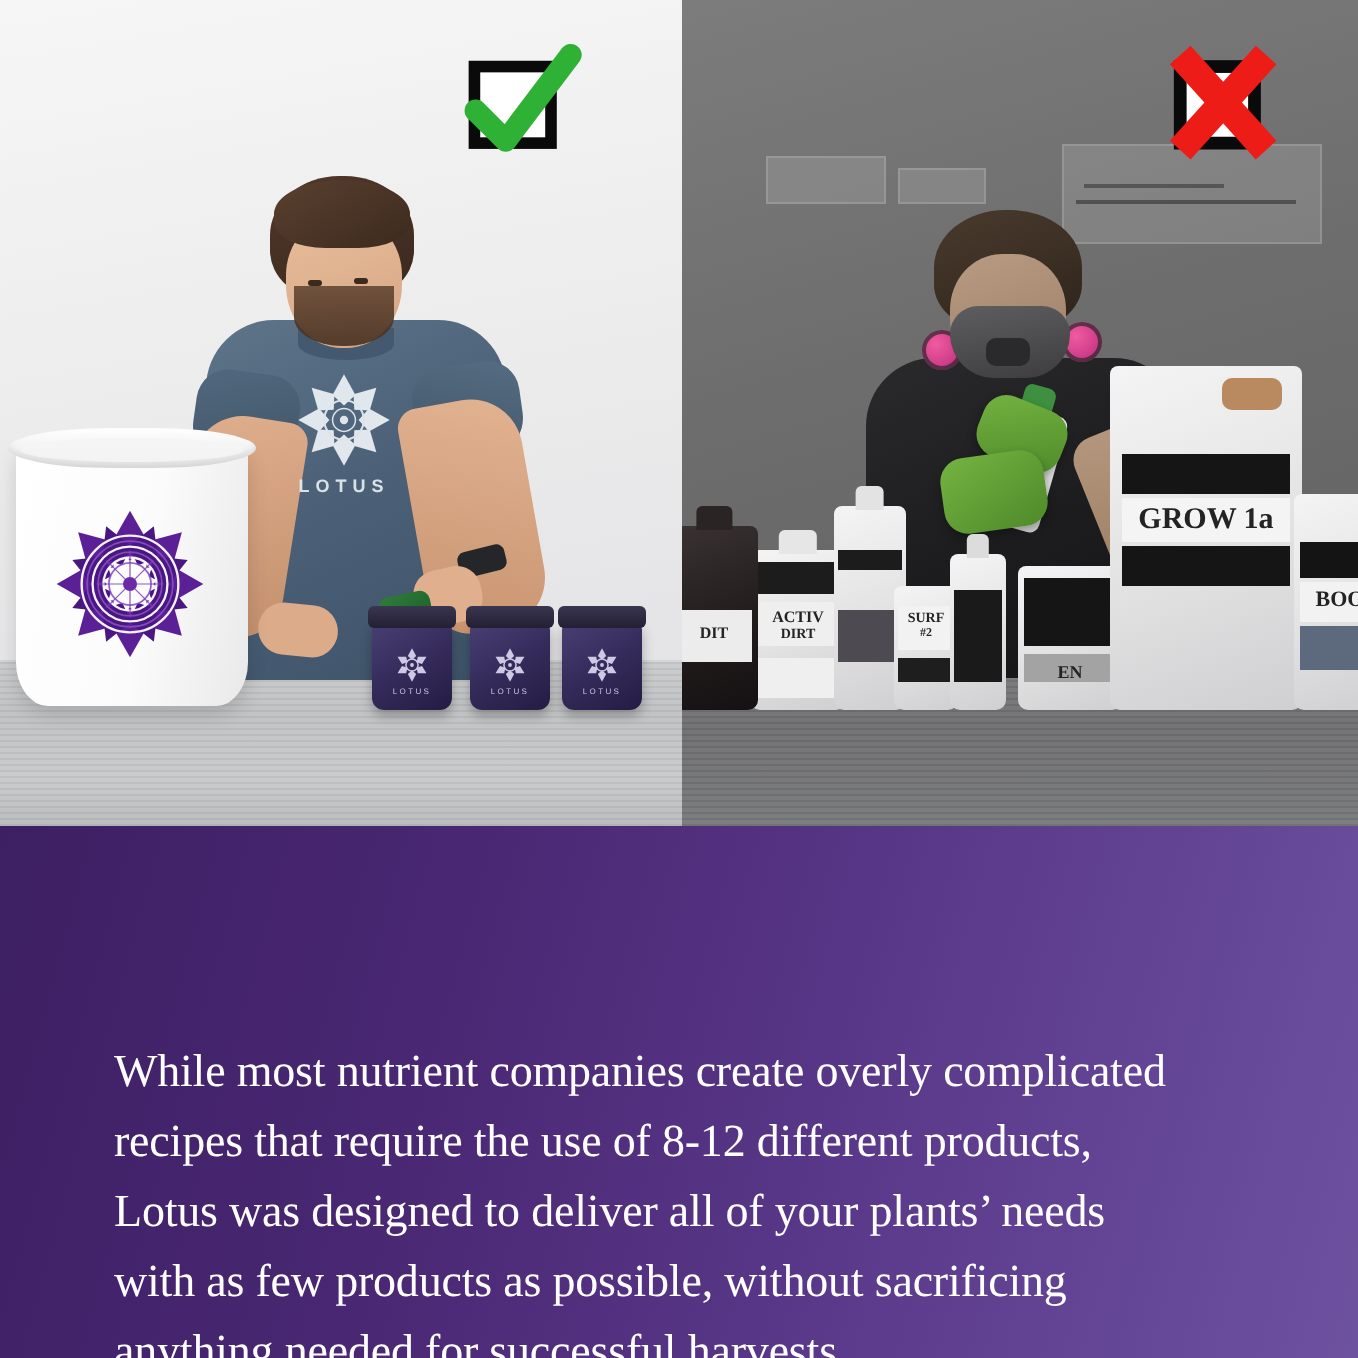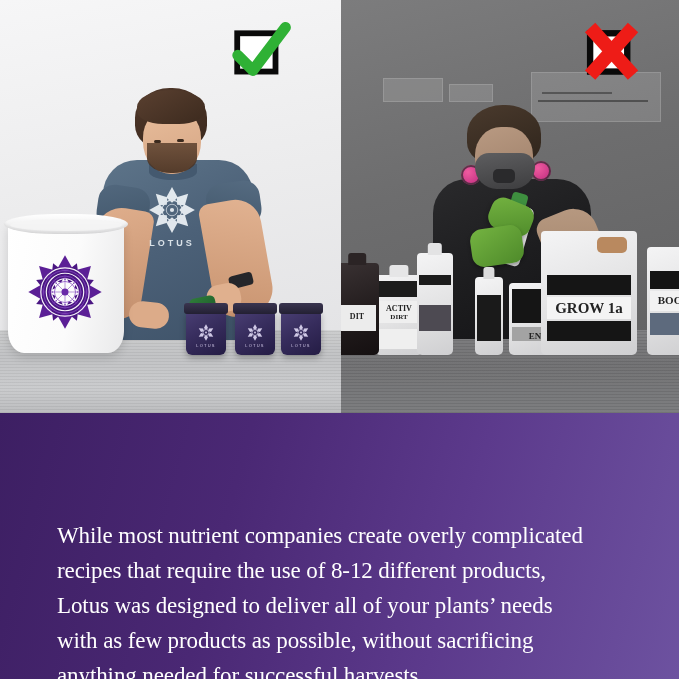--- a/index.html
+++ b/index.html
@@ -564,36 +564,44 @@
         </div>
       </div>
 
       <div class="bottle" style="left:76px; width:36px; height:102px;">
         <div class="b-body b-white"></div>
         <div class="b-neck" style="background:#e3e3e4;"></div>
         <div class="b-label" style="top:22px; height:10px;"></div>
         <div class="b-label" style="top:52px; height:26px; background:#4d4a52;"></div>
       </div>
 
+      <div class="bottle" style="left:106px; width:32px; height:62px;">
+        <div class="b-body b-white"></div>
+        <div class="b-label" style="top:10px; height:22px; background:#f2f2f2;">
+          <span class="b-text" style="top:2px; font-size:7px;">SURF</span>
+          <span class="b-text" style="top:11px; font-size:6px;">#2</span>
+        </div>
+        <div class="b-label" style="top:36px; height:12px; background:#1e1e1e;"></div>
+      </div>
 
       <div class="bottle" style="left:134px; width:28px; height:78px;">
         <div class="b-body b-white"></div>
         <div class="b-neck" style="background:#dcdcdd;"></div>
         <div class="b-label" style="top:18px; height:46px; background:#1a1a1a;"></div>
       </div>
 
       <div class="bottle" style="left:168px; width:52px; height:72px;">
         <div class="b-body b-white"></div>
         <div class="b-label" style="top:6px; height:34px; background:#151515;"></div>
         <div class="b-label" style="top:44px; height:14px; background:#a3a3a3;">
           <span class="b-text" style="top:4px; font-size:9px;">EN</span>
         </div>
       </div>
 
-      <div class="bottle" style="left:200px; width:96px; height:124px;">
+      <div class="bottle" style="left:214px; width:96px; height:172px;">
         <div class="b-body b-white"></div>
         <div style="position:absolute; right:10px; top:6px; width:30px; height:16px; border-radius:5px; background:#b9895f;"></div>
         <div class="b-label" style="top:44px; height:20px; background:#151515;"></div>
         <div class="b-label" style="top:66px; height:22px; background:#f4f4f4;">
           <span class="b-text" style="top:3px; font-size:15px;">GROW 1a</span>
         </div>
         <div class="b-label" style="top:90px; height:20px; background:#151515;"></div>
       </div>
 
       <div class="bottle" style="left:306px; width:46px; height:108px;">

